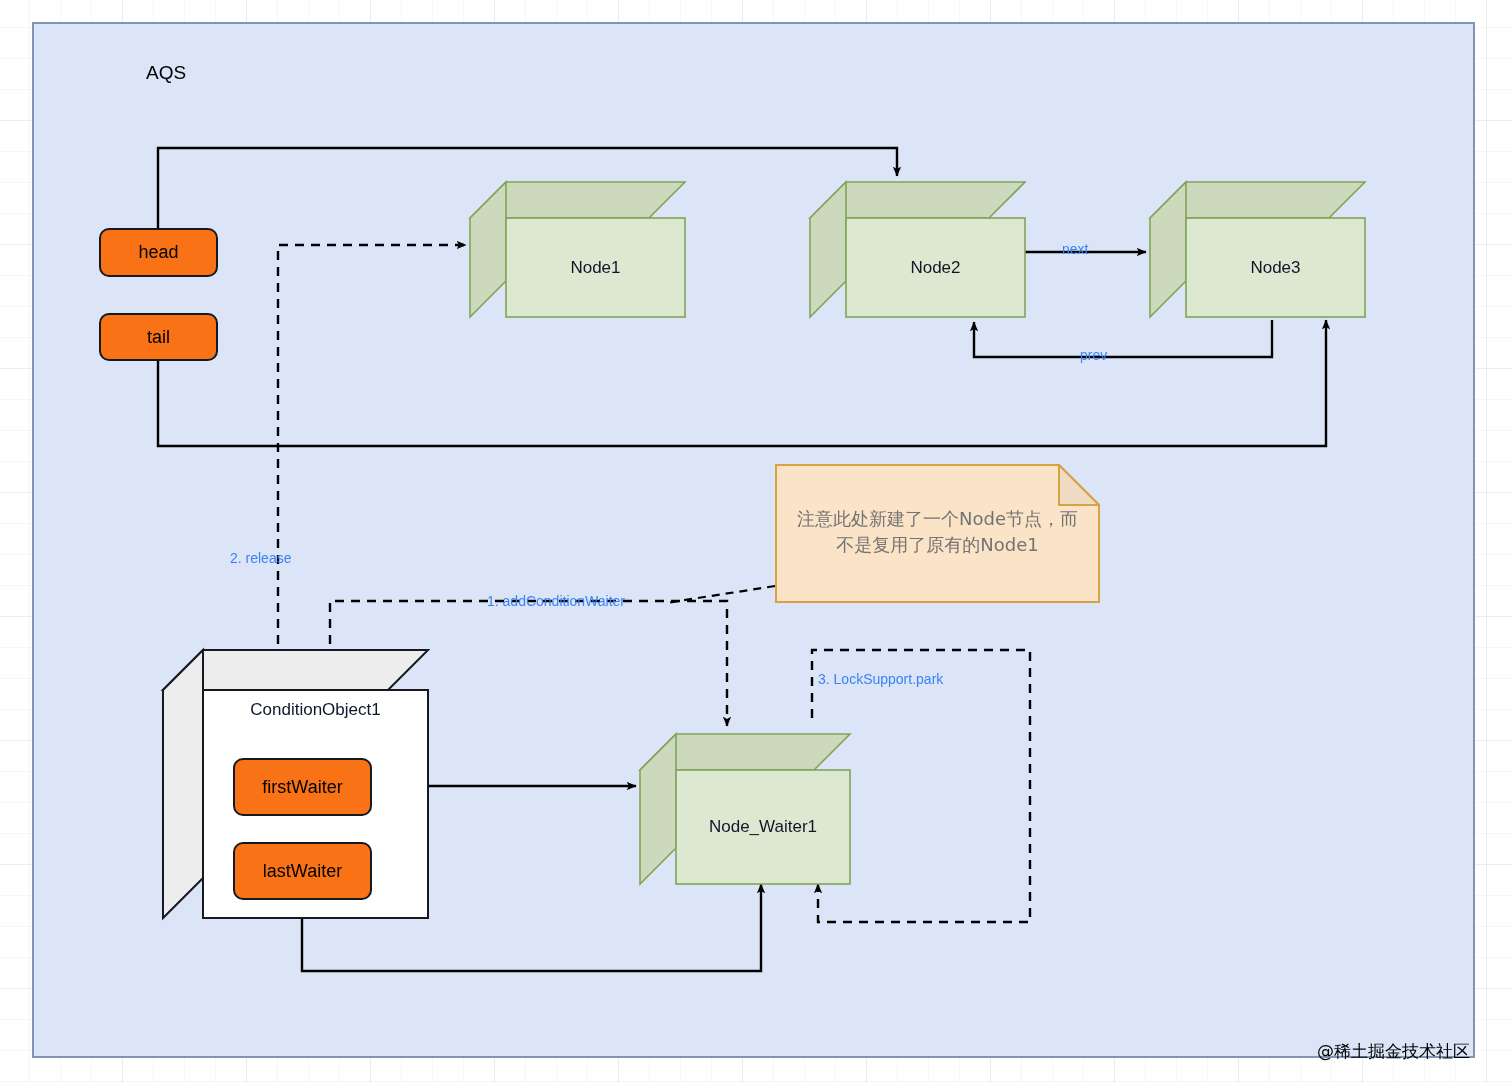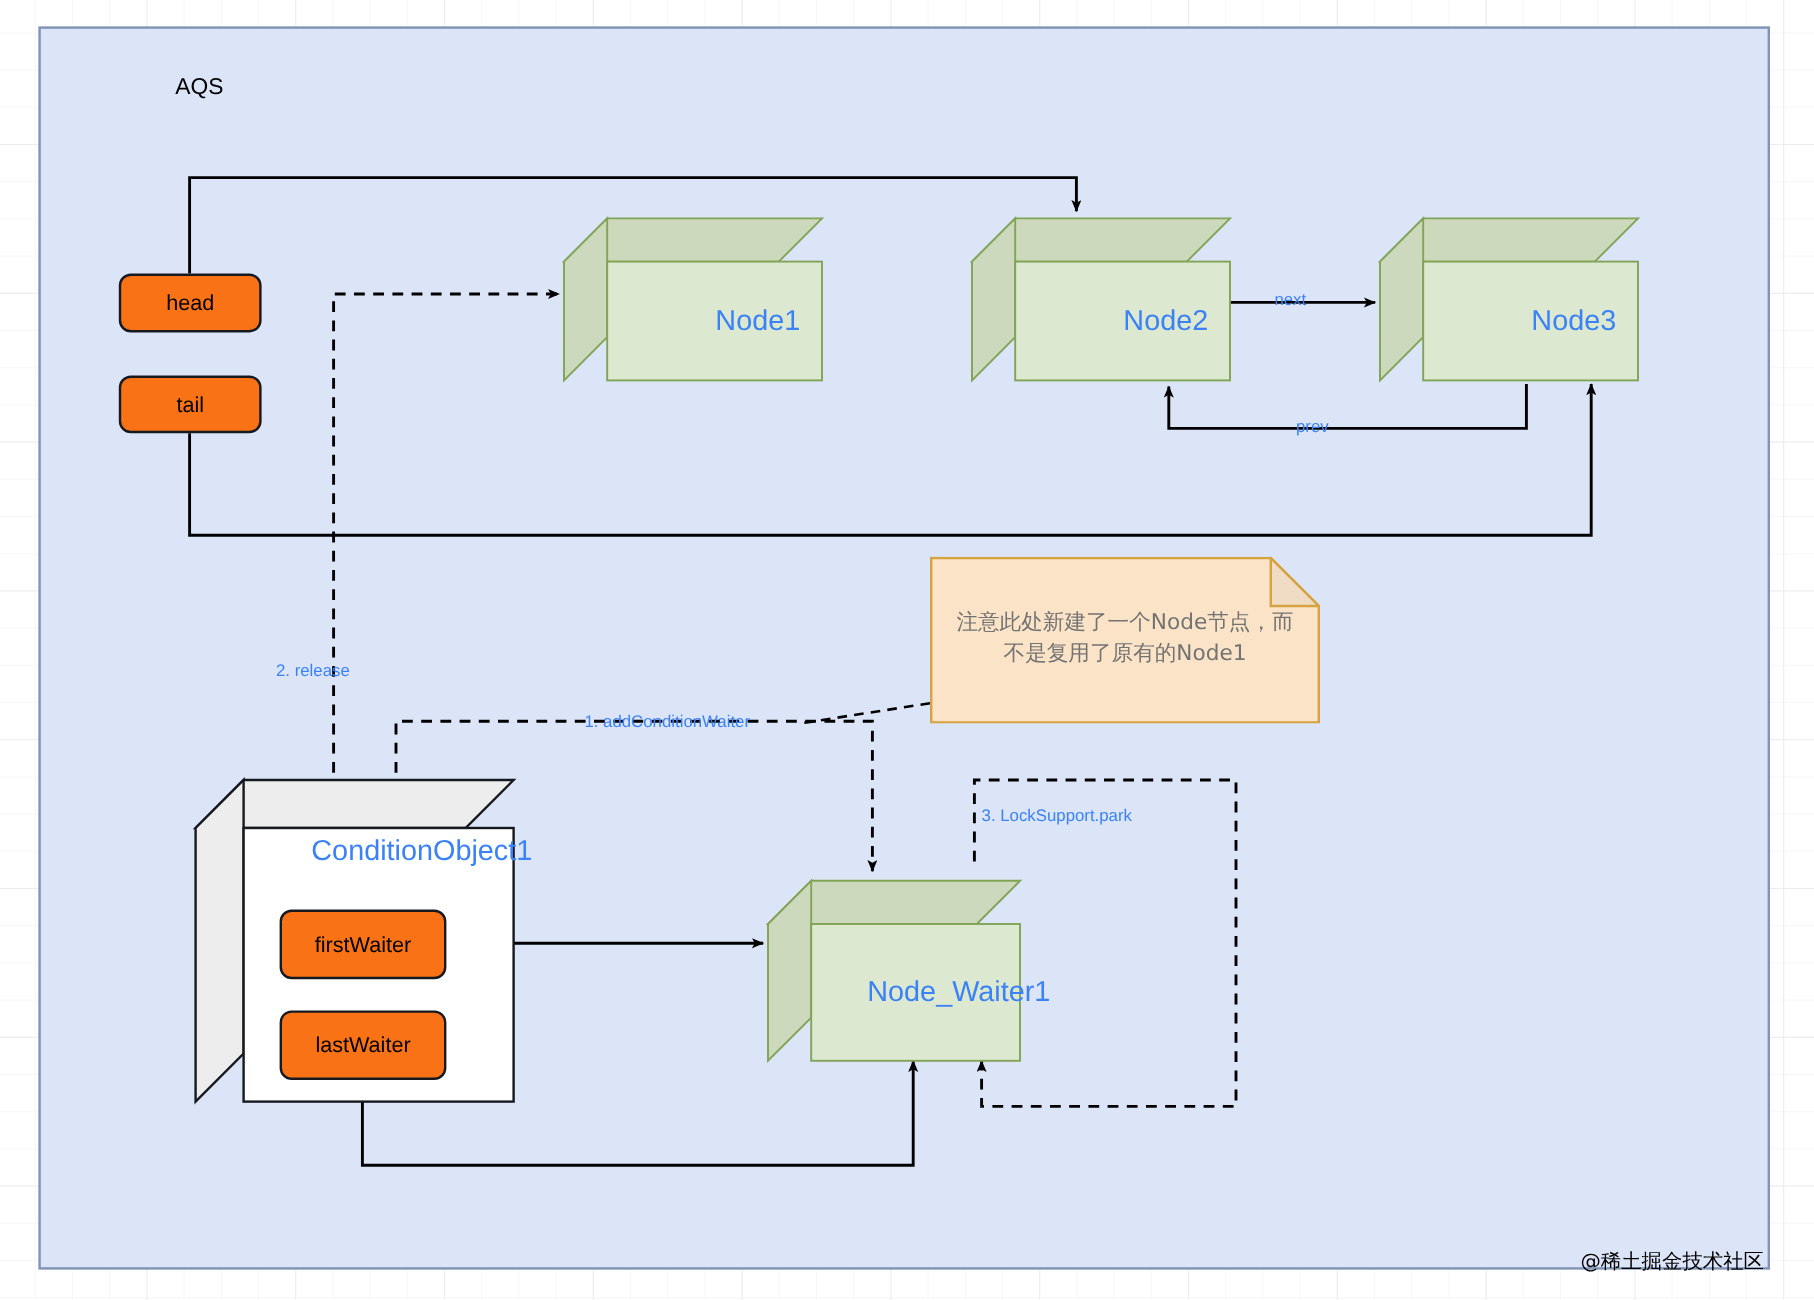--- a/index.html
+++ b/index.html
@@ -83,24 +83,23 @@
     position: absolute;
     left: 0;
     top: 0;
     overflow: visible;
   }
   .cube3d .cube-label {
     position: absolute;
     display: flex;
     align-items: center;
     justify-content: center;
-    font-size: 24px;
-    color: #3b82f6;
-    white-space: nowrap;
-    margin-left: 36px;
+    font-size: 17px;
+    color: #0f172a;
+    white-space: nowrap;
   }
 
   
   #note-new-node {
     position: absolute;
     left: 775px;
     top: 464px;
     width: 325px;
     height: 139px;
   }

